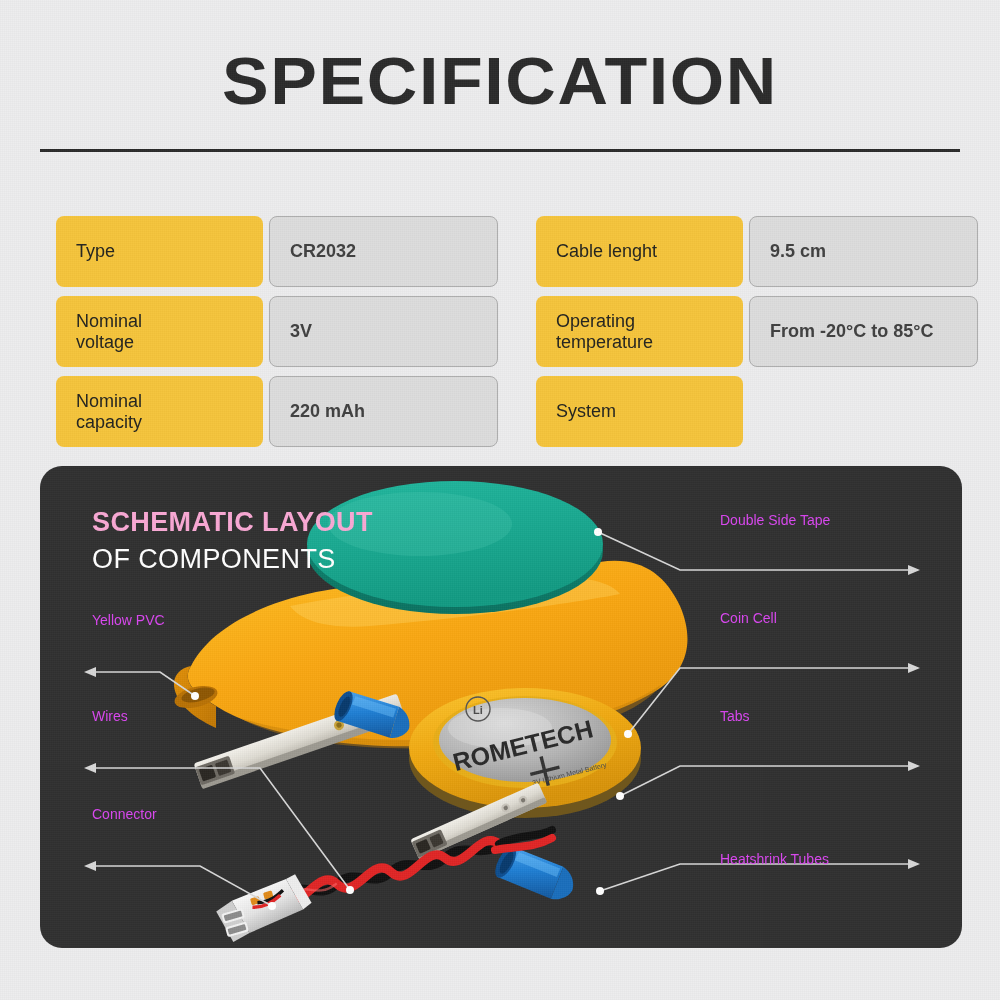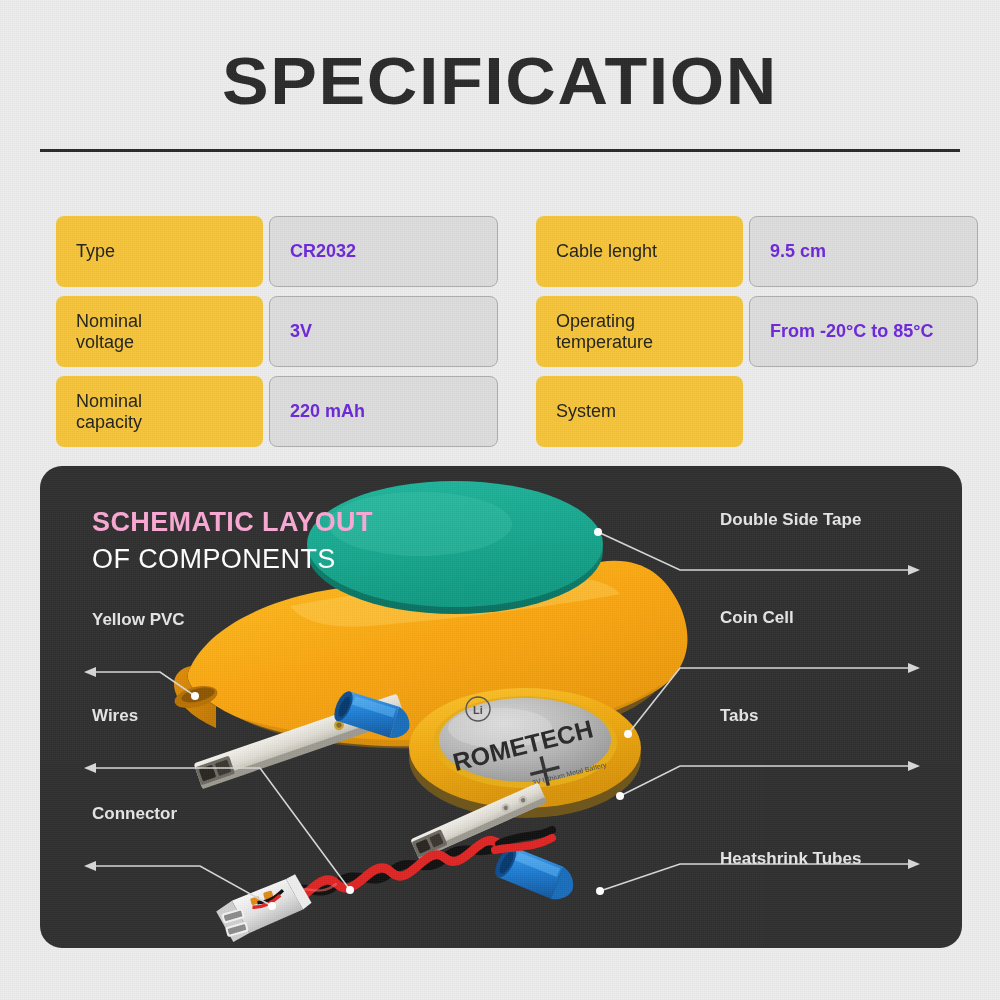--- a/index.html
+++ b/index.html
@@ -81,21 +81,21 @@
 
   .spec-val {
     background: #dcdcdc;
     border: 1px solid #adadad;
     border-radius: 8px;
     display: flex;
     align-items: center;
     padding: 0 20px;
     font-size: 18px;
     line-height: 21px;
-    color: #6d28d9;
+    color: #404040;
     font-weight: 700;
   }
 
   
   .spec-table .col-right .spec-row { grid-template-columns: 207px 1fr; }
 
   
   .panel {
     position: absolute;
     left: 40px; top: 466px;
@@ -130,24 +130,24 @@
     font-size: 27px; line-height: 32px;
     font-weight: 400; letter-spacing: .4px;
     color: #ffffff;
     margin-top: 5px;
   }
 
   
   .callout {
     position: absolute;
     z-index: 8;
-    font-size: 17px;
+    font-size: 14px;
     line-height: 20px;
-    font-weight: 700;
-    color: #e5e5e5;
+    font-weight: 400;
+    color: #d946ef;
     white-space: nowrap;
   }
 
   
   .leaders { position: absolute; inset: 0; z-index: 5; }
 
   
   .art { position: absolute; inset: 0; z-index: 4; }
 </style>
 </head>

